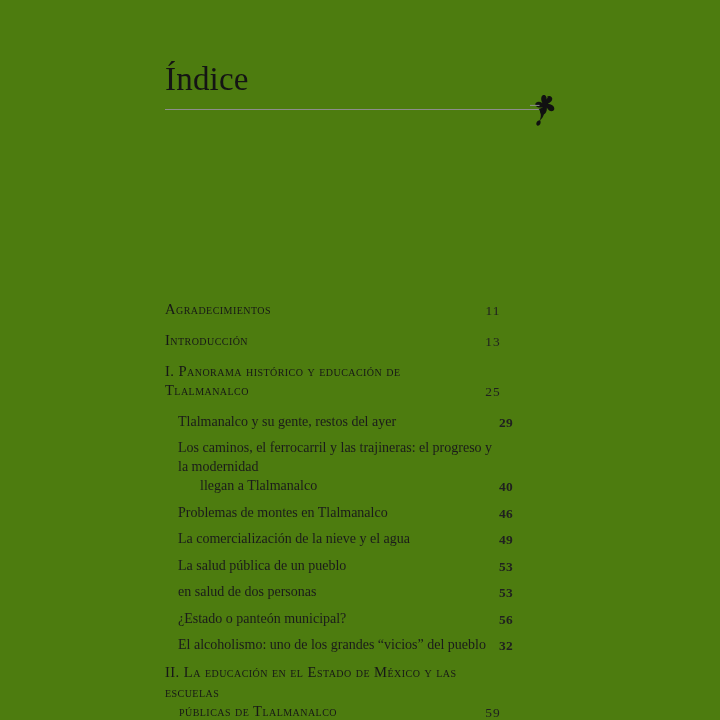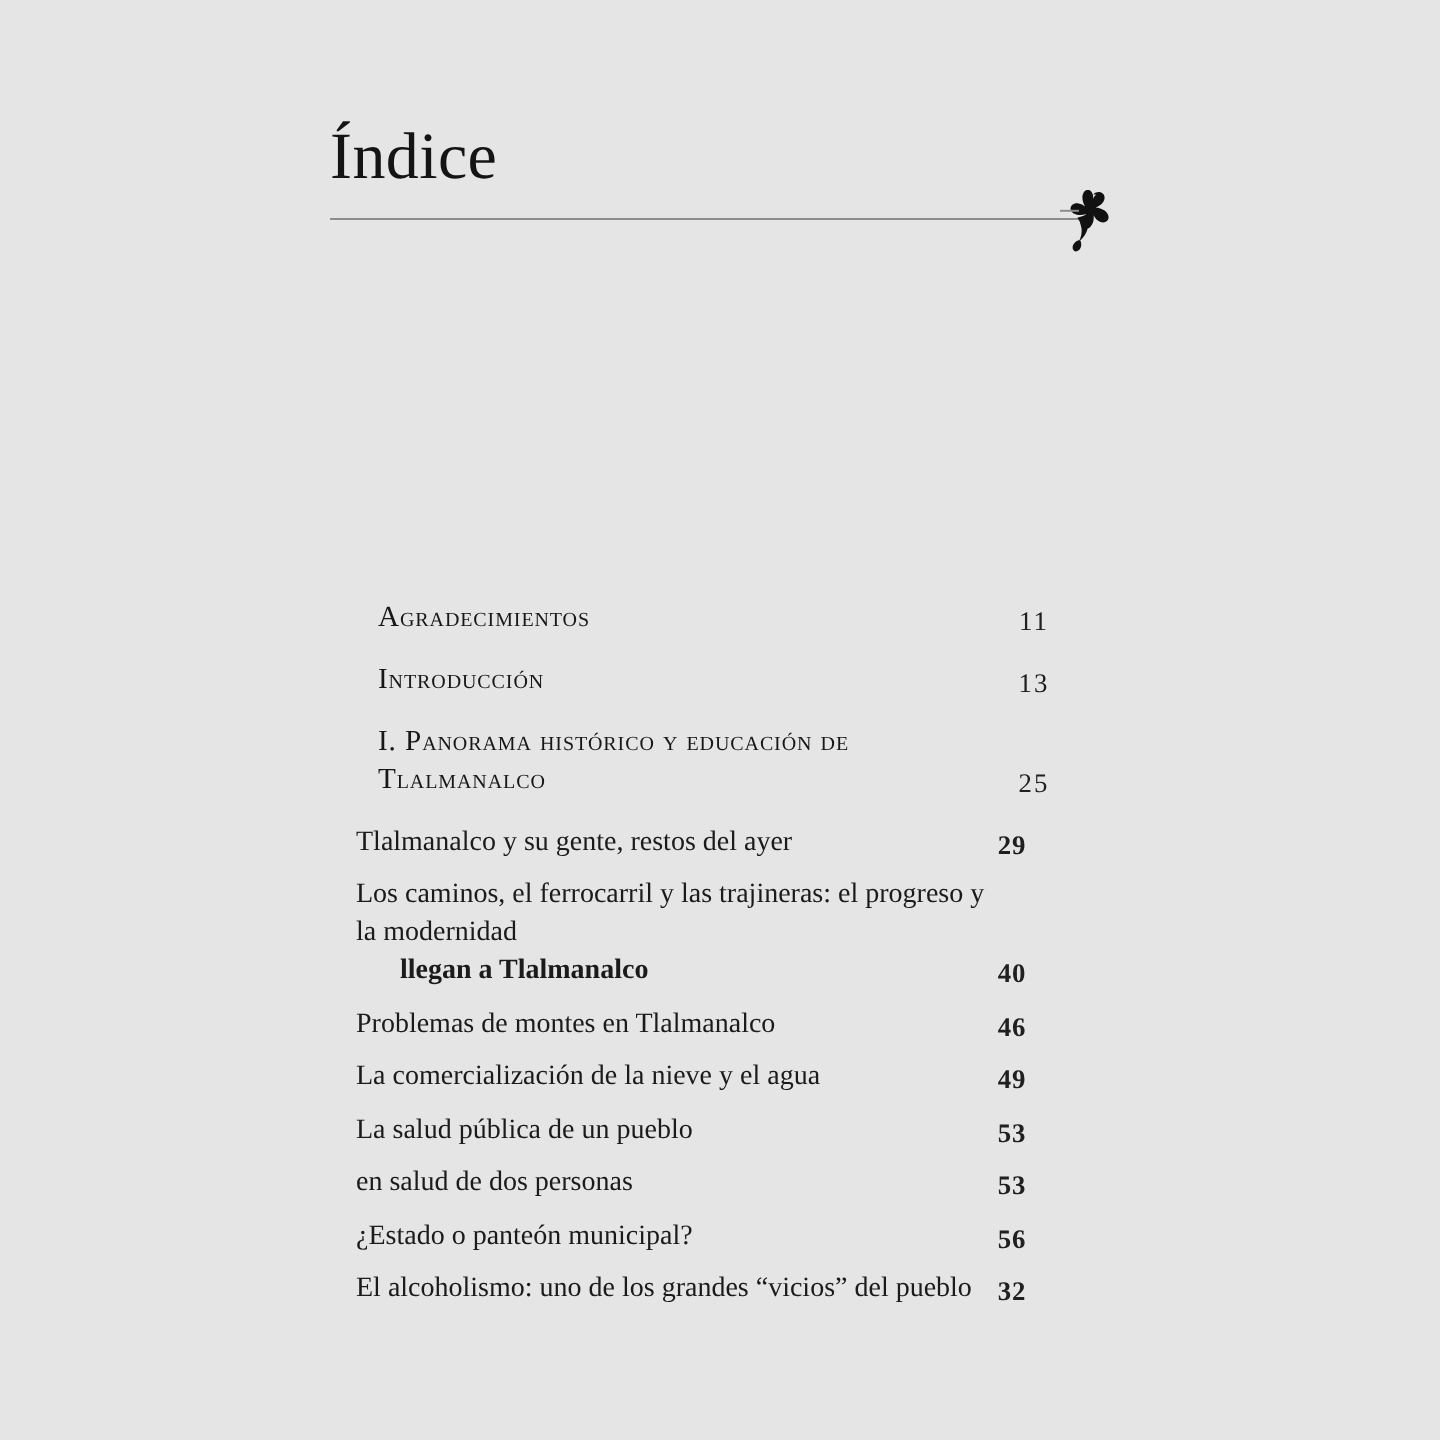--- a/index.html
+++ b/index.html
@@ -12,21 +12,21 @@
     height: 720px;
     overflow: hidden;
     font-family: "Liberation Serif", "DejaVu Serif", serif;
     color: #1a1a1a;
     position: relative;
   }
 
   .page {
     position: absolute;
     inset: 0;
-    background: #e5e5e5;
+    background: #4d7c0f;
   }
 
   
   .title-block {
     position: absolute;
     left: 165px;
     top: 62px;
     width: 390px;
   }
   .page-title {
@@ -91,21 +91,20 @@
     right: 0;
     bottom: 0;
     width: 40px;
     text-align: center;
     white-space: nowrap;
   }
 
   
   .lvl-chapter {
     margin-bottom: 11.5px;
-    margin-left: 24px;
   }
   .lvl-chapter .entry-text {
     font-variant: small-caps;
     font-size: 14.6px;
     letter-spacing: 0.45px;
     line-height: 1.32;
     color: #171717;
     text-indent: 0;
   }
   .lvl-chapter .entry-text .cont {
@@ -125,21 +124,20 @@
   }
   .lvl-section .entry-text {
     font-size: 14px;
     line-height: 1.36;
     color: #1b1b1b;
     padding-right: 33px;
   }
   .lvl-section .entry-text .cont {
     display: block;
     padding-left: 22px;
-    font-weight: bold;
   }
   .lvl-section .entry-page {
     font-size: 13.4px;
     letter-spacing: 0.4px;
     color: #202020;
     font-weight: bold;
   }
 
   
   .gap-before-lg { margin-top: 9px; }
@@ -227,15 +225,21 @@
           <span class="entry-text">¿Estado o panteón municipal?</span>
           <span class="entry-page">56</span>
         </div>
       </div>
       <div class="toc-entry lvl-section">
         <div class="toc-line">
           <span class="entry-text">El alcoholismo: uno de los grandes “vicios” del pueblo</span>
           <span class="entry-page">32</span>
         </div>
       </div>
+      <div class="toc-entry lvl-chapter gap-before-lg">
+        <div class="toc-line">
+          <span class="entry-text">II. La educación en el Estado de México y las escuelas<span class="cont">públicas de Tlalmanalco</span></span>
+          <span class="entry-page">59</span>
+        </div>
+      </div>
     </div>
 
 </div>
 
 </body></html>

